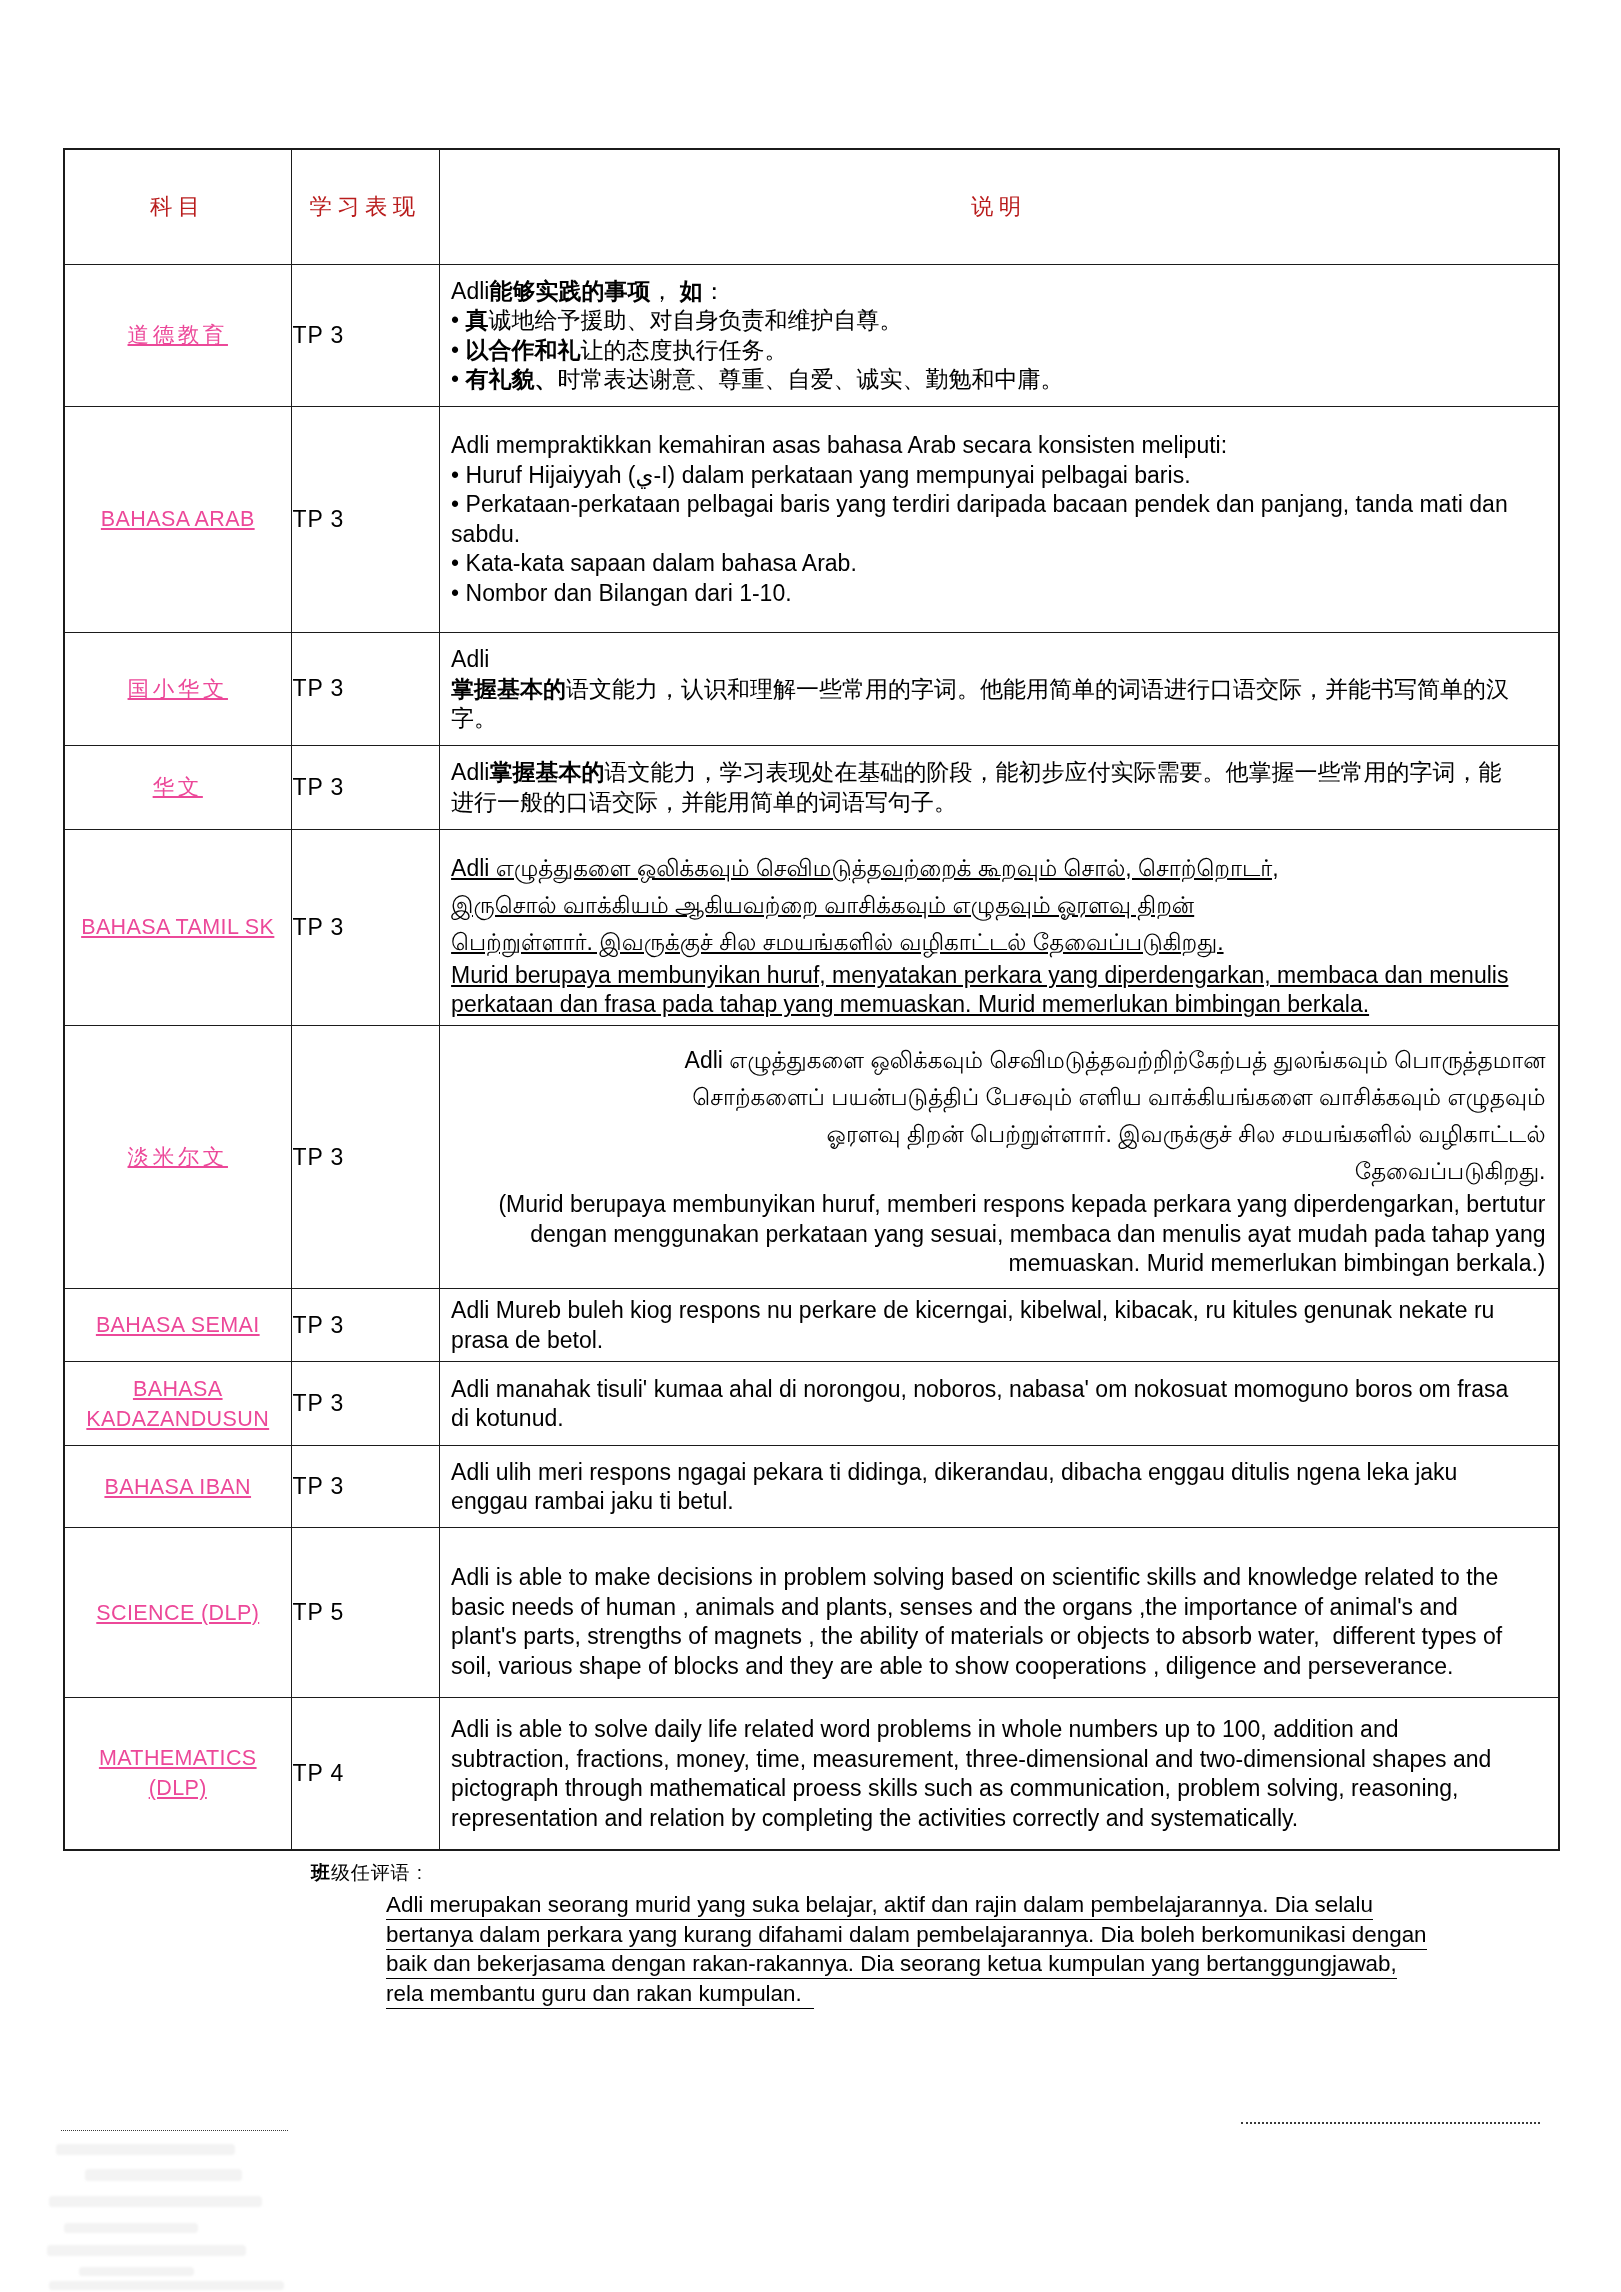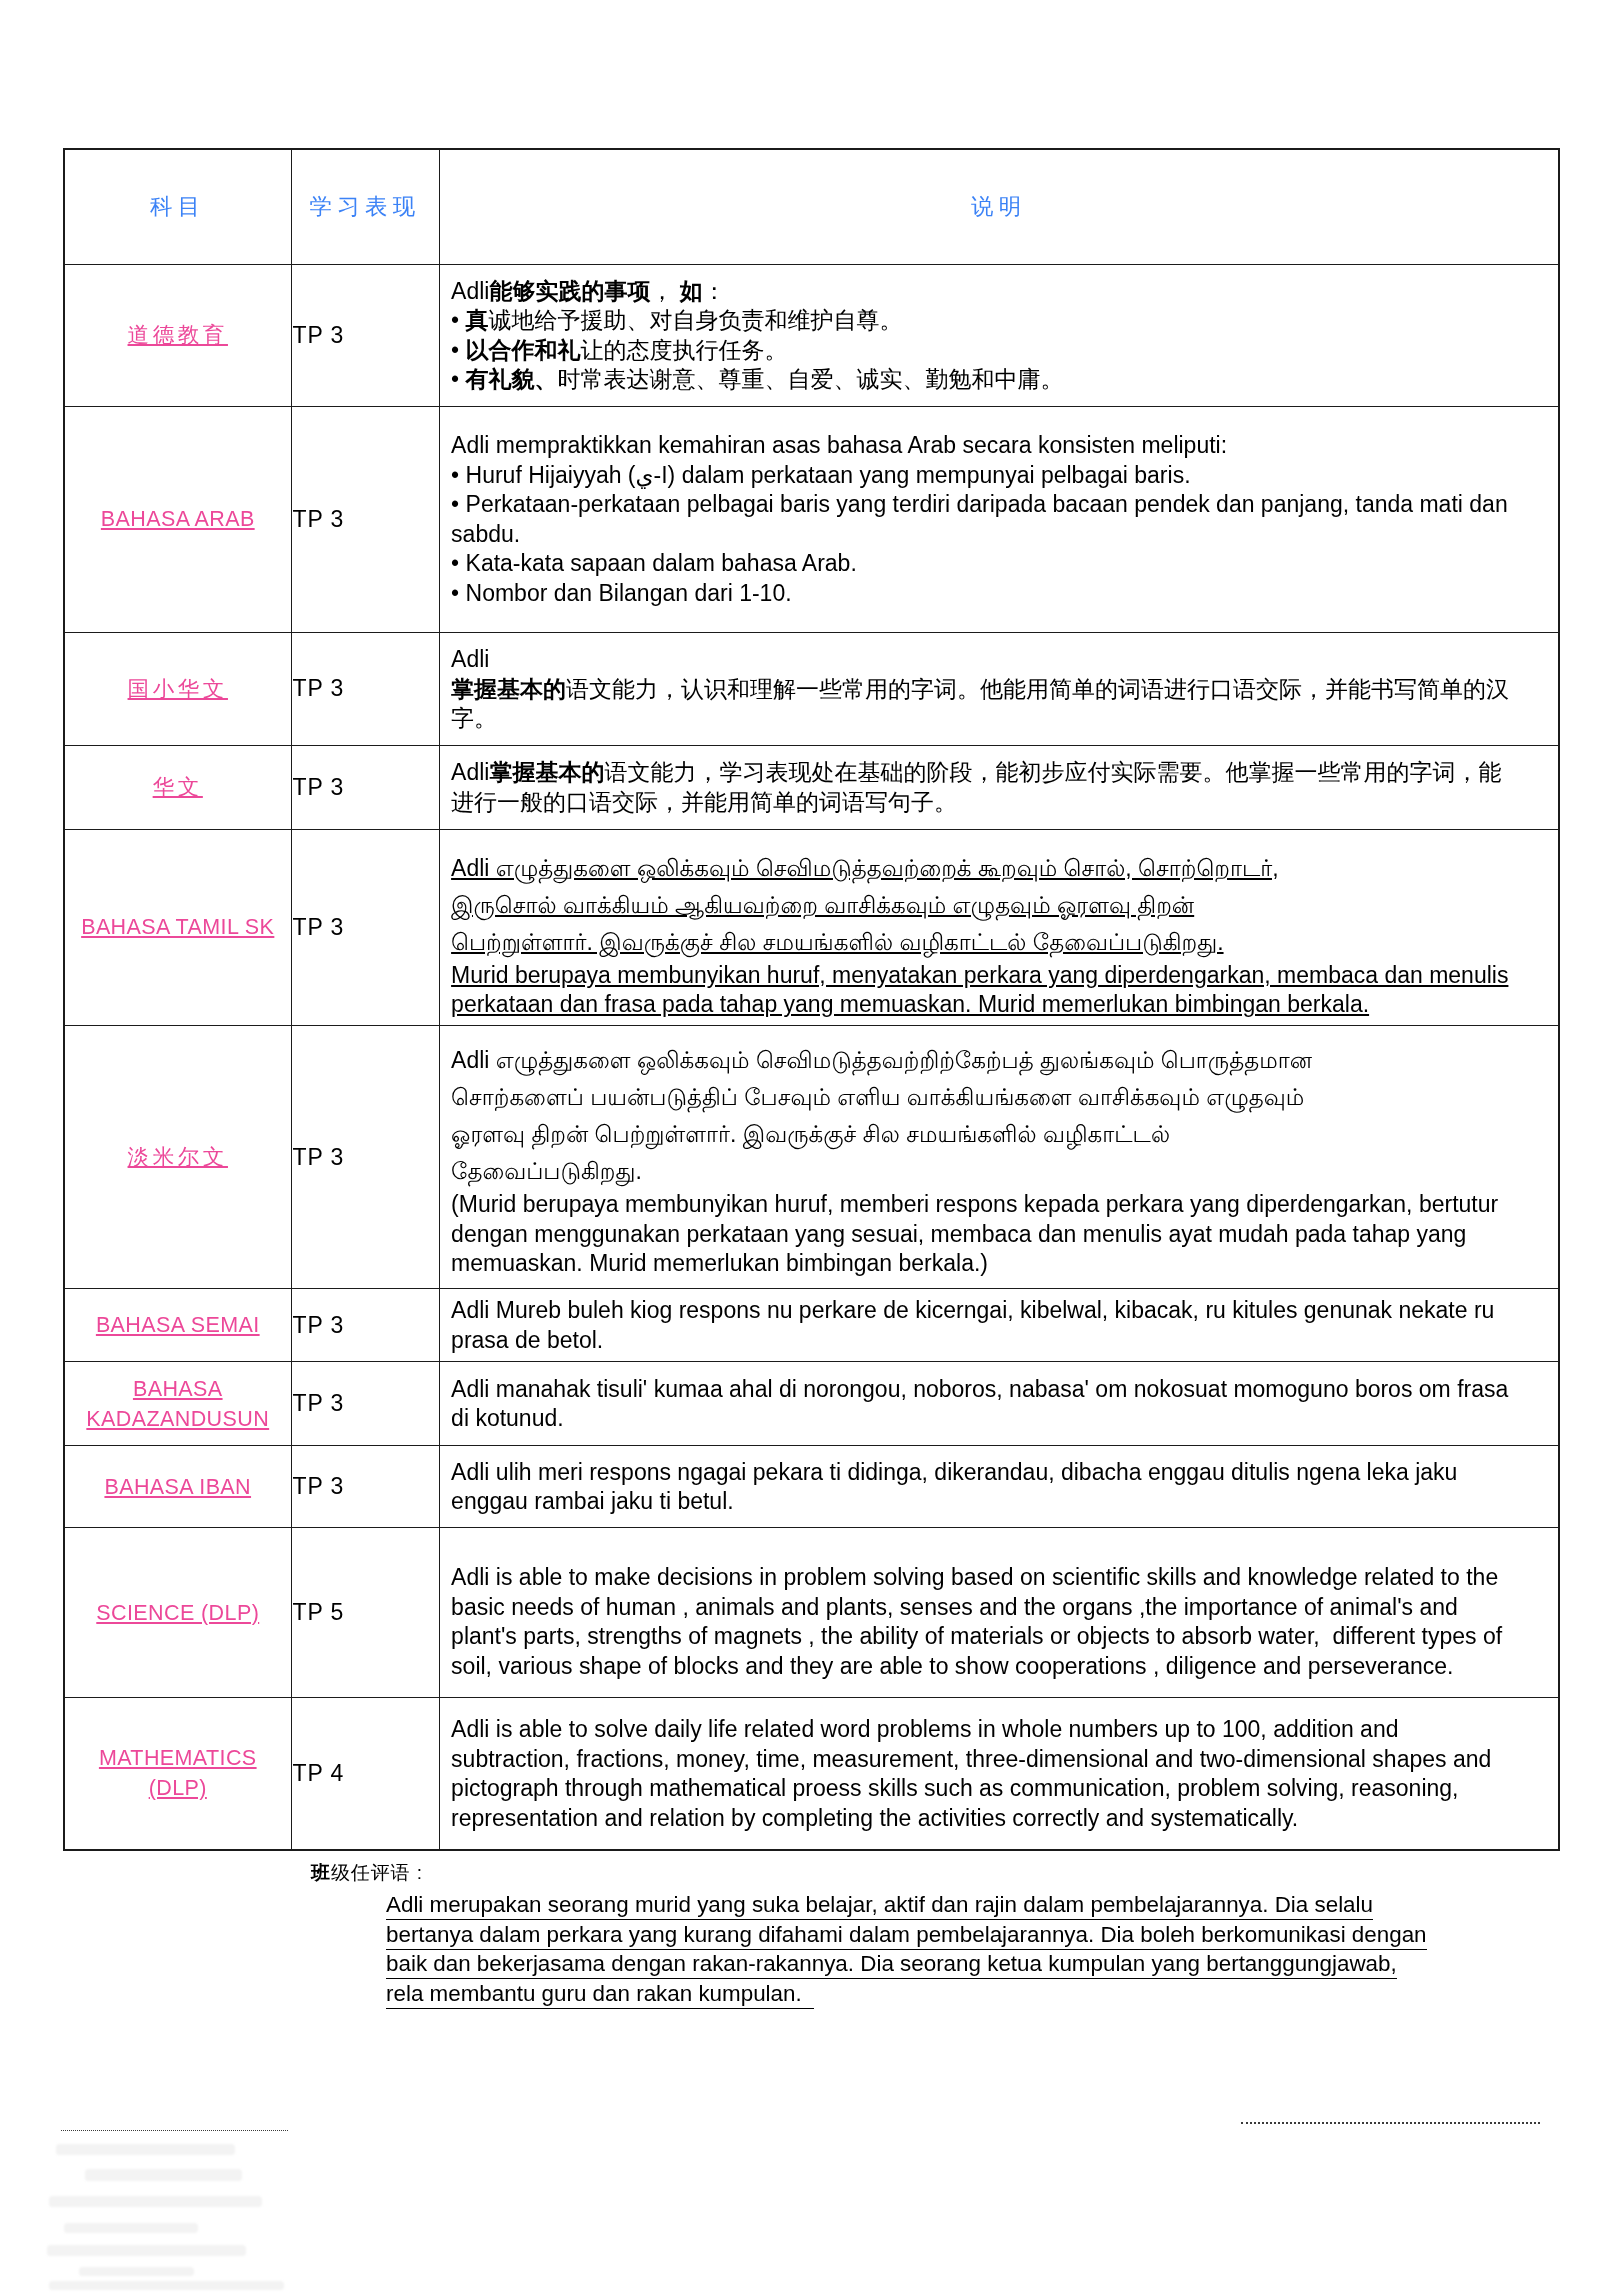--- a/index.html
+++ b/index.html
@@ -12,21 +12,21 @@
   table.report{
     position:absolute;left:63px;top:148px;width:1497px;
     border-collapse:collapse;table-layout:fixed;
   }
   table.report th,table.report td{
     border:1.8px solid #1b1b1b;vertical-align:middle;
   }
   table.report{border:2.7px solid #1b1b1b;}
   thead tr{height:115px;}
   thead th{
-    font-weight:normal;font-size:22.4px;letter-spacing:5.4px;text-align:center;color:#3b82f6;
+    font-weight:normal;font-size:22.4px;letter-spacing:5.4px;text-align:center;color:#b91c1c;
   }
   tbody tr:nth-child(1){height:142px;}
   tbody tr:nth-child(2){height:226px;}
   tbody tr:nth-child(3){height:113px;}
   tbody tr:nth-child(4){height:84px;}
   tbody tr:nth-child(5){height:195px;}
   tbody tr:nth-child(6){height:263px;}
   tbody tr:nth-child(7){height:73px;}
   tbody tr:nth-child(8){height:84px;}
   tbody tr:nth-child(9){height:82px;margin-left:18px;}
@@ -35,21 +35,21 @@
   td.subject{
     text-align:center;font-size:21.5px;letter-spacing:0.4px;color:#ec4899;
     padding:3.6px 5.4px;line-height:30px;text-decoration:underline;
   }
   td.subject.zh{font-size:21.5px;letter-spacing:3.6px;}
   td.tp{text-align:left;font-size:23px;letter-spacing:0.9px;color:#000;}
   td.desc{
     vertical-align:top;padding:7.2px 12.5px 5.4px 11.6px;font-size:23px;line-height:29.6px;color:#000;
   }
   tbody tr:nth-child(5) td.desc{padding-top:20px;text-decoration:underline;}
-  tbody tr:nth-child(6) td.desc{padding-top:12.5px;}
+  tbody tr:nth-child(6) td.desc{padding-top:12.5px;text-align:right;}
   tbody tr:nth-child(10) td.desc{padding-top:25px;}
   td.desc .line{white-space:pre-wrap;min-height:29.6px;}
   td.desc .line.tamil{line-height:37px;min-height:37px;}
   td.desc .line b,.comment-label b{font-weight:bold;}
   
   .comment-label{
     position:absolute;left:311px;top:1860px;font-size:19px;letter-spacing:0.9px;color:#000;
     white-space:pre;
   }
   .comment-lines{position:absolute;left:386px;top:1891px;}

